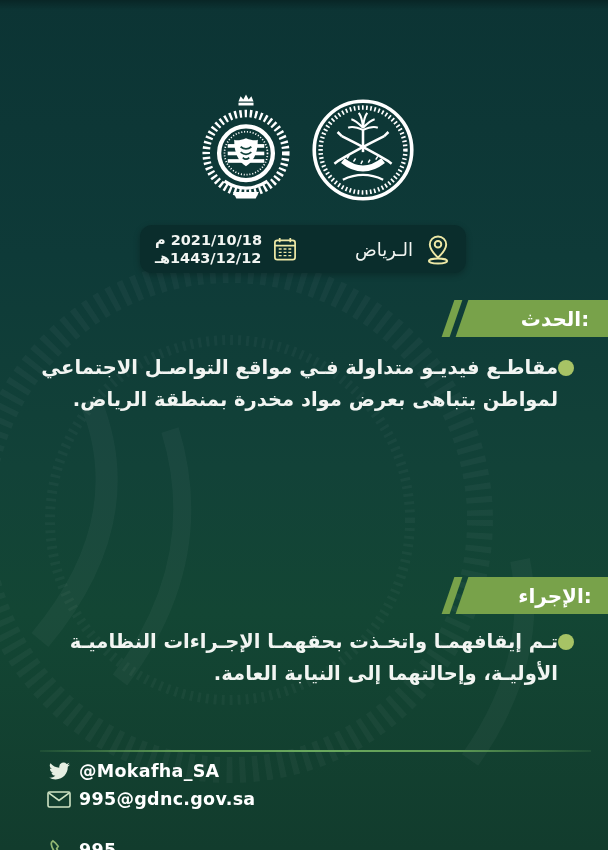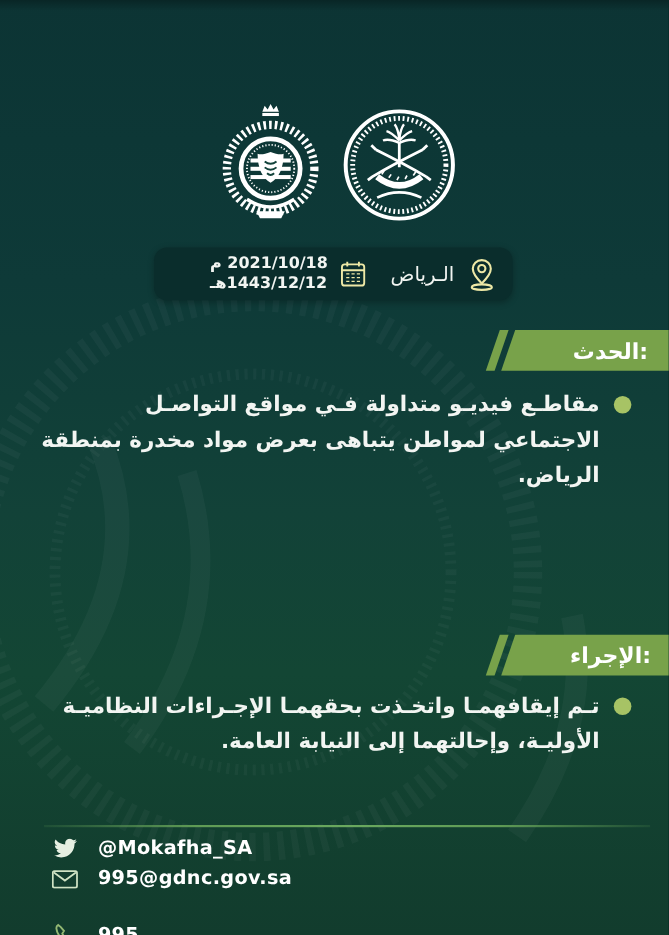--- a/index.html
+++ b/index.html
@@ -19,43 +19,43 @@
 
   
   .infobar{
     position:absolute;left:140px;top:225px;width:326px;height:48px;
     background:#0a2d2c;border-radius:12px;display:flex;align-items:center;
     padding:0 15px;box-sizing:border-box;direction:rtl;color:#f2f5f2;
     box-shadow:0 2px 6px rgba(0,0,0,.25);
   }
   .infobar .city{font-size:18px;font-weight:400;margin-right:12px;letter-spacing:.5px;}
   .infobar .spacer{flex:1;}
-  .dates{margin-right:10px;text-align:left;line-height:18px;font-size:14.5px;font-weight:700;direction:rtl;margin-left:36px;}
+  .dates{margin-right:10px;text-align:left;line-height:18px;font-size:14.5px;font-weight:700;direction:rtl;}
 
   
   .tag{position:absolute;right:0;height:37px;display:flex;direction:ltr;}
   .tag .sliver{width:8px;height:37px;background:#78a24a;transform:skewX(-19deg);margin-right:6px;}
   .tag .bodyx{position:relative;width:160px;height:37px;background:#78a24a;
     transform:skewX(-19deg);margin-right:-14px;}
   .tag .bodyx span{position:absolute;inset:0;transform:skewX(19deg);
     display:flex;align-items:center;justify-content:center;padding-left:26px;
     color:#ffffff;font-size:20px;font-weight:700;}
   .tag1{top:300px;} .tag2{top:577px;}
 
   
-  .bullet{position:absolute;left:34px;right:34px;direction:rtl;display:flex;gap:13px;}
+  .bullet{position:absolute;left:34px;right:34px;direction:rtl;display:flex;}
   .dot{flex:0 0 16px;width:16px;height:16px;border-radius:50%;background:#a7c365;margin-top:8px;}
   .btxt{flex:1;color:#f2f5f2;font-size:19.5px;line-height:32px;font-weight:700;
     text-align:right;letter-spacing:0;}
   .b1{top:352px;} .b2{top:449px;} .b3{top:626px;}
 
   
   .fline{position:absolute;top:750px;left:40px;right:17px;height:2px;
     background:linear-gradient(90deg,rgba(95,155,85,.15),#5f9b55 25%,#6aa95f 50%,#5f9b55 75%,rgba(95,155,85,.15));}
-  .frow{position:absolute;left:46px;display:flex;align-items:center;gap:17px;color:#ffffff;}
+  .frow{position:absolute;left:46px;display:flex;align-items:center;gap:7px;color:#ffffff;}
   .frow .ftxt{font-size:17.5px;font-weight:700;letter-spacing:.3px;direction:ltr;}
   .fr1{top:761px;} .fr2{top:789px;text-align:center;} .fr3{top:815px;margin-top:24px;}
   .ficon{width:26px;display:flex;justify-content:center;}
 </style>
 </head>
 <body>
 
 <div class="poster">
 
   <svg class="watermark" viewBox="0 0 608 850">

